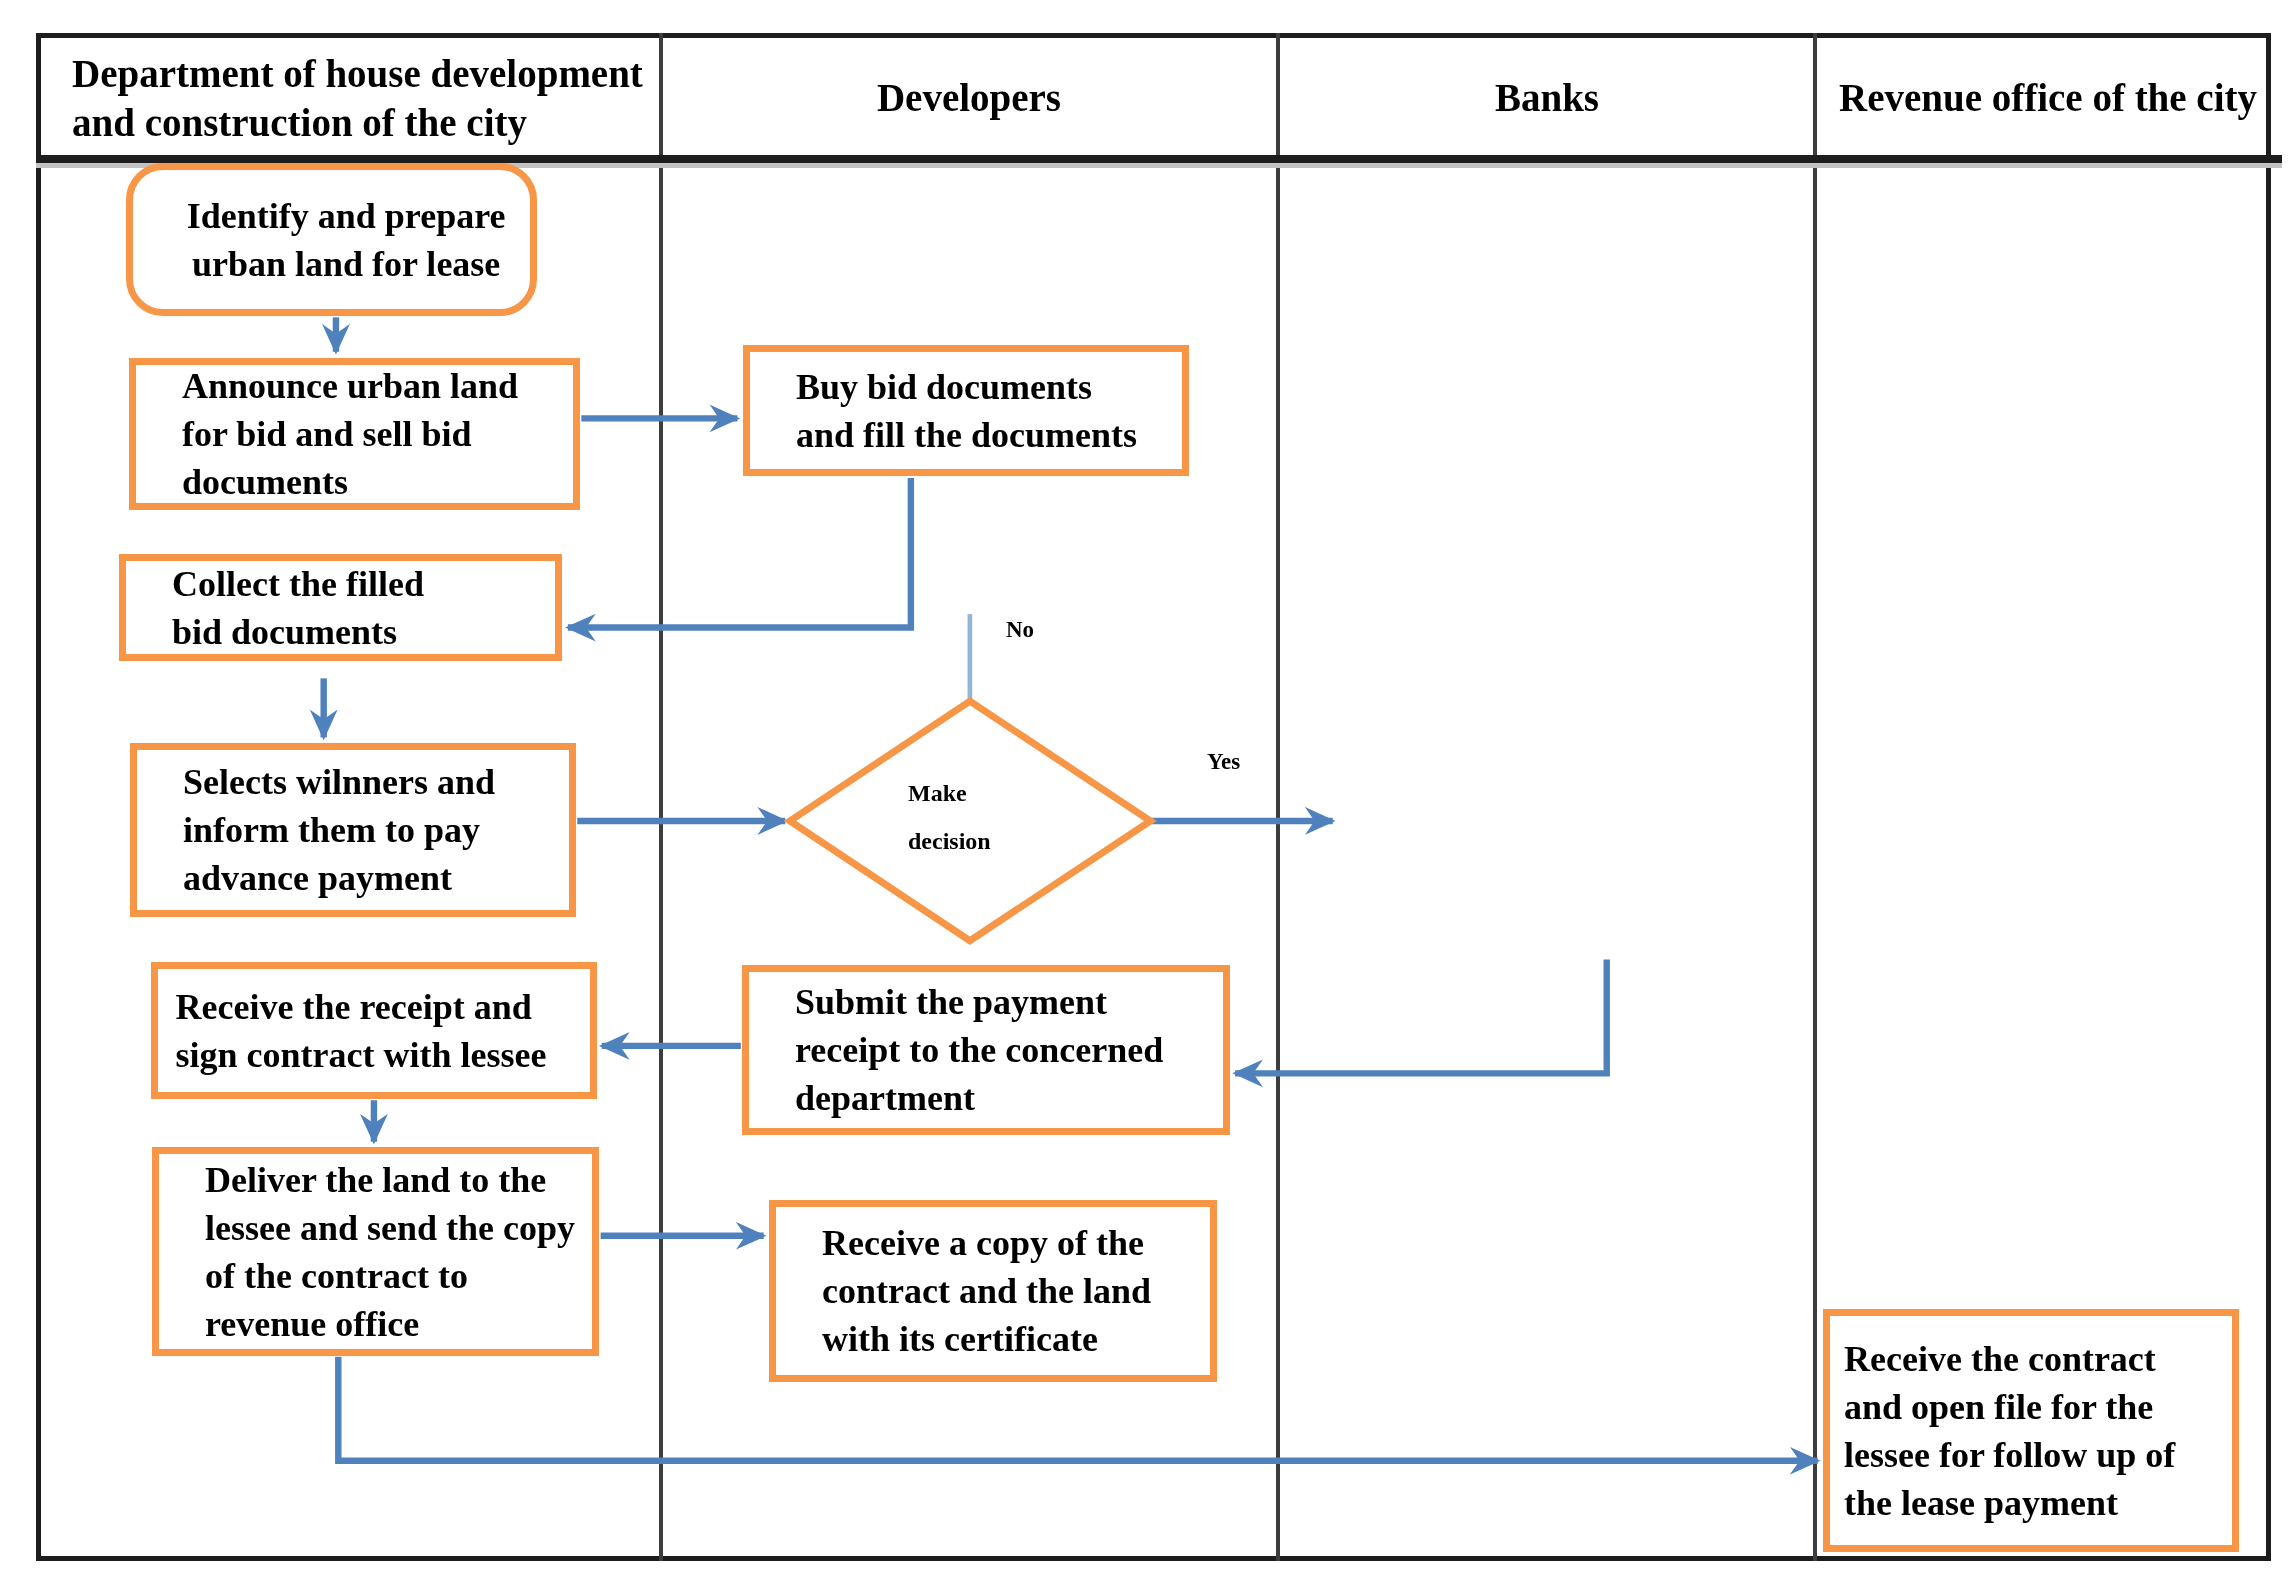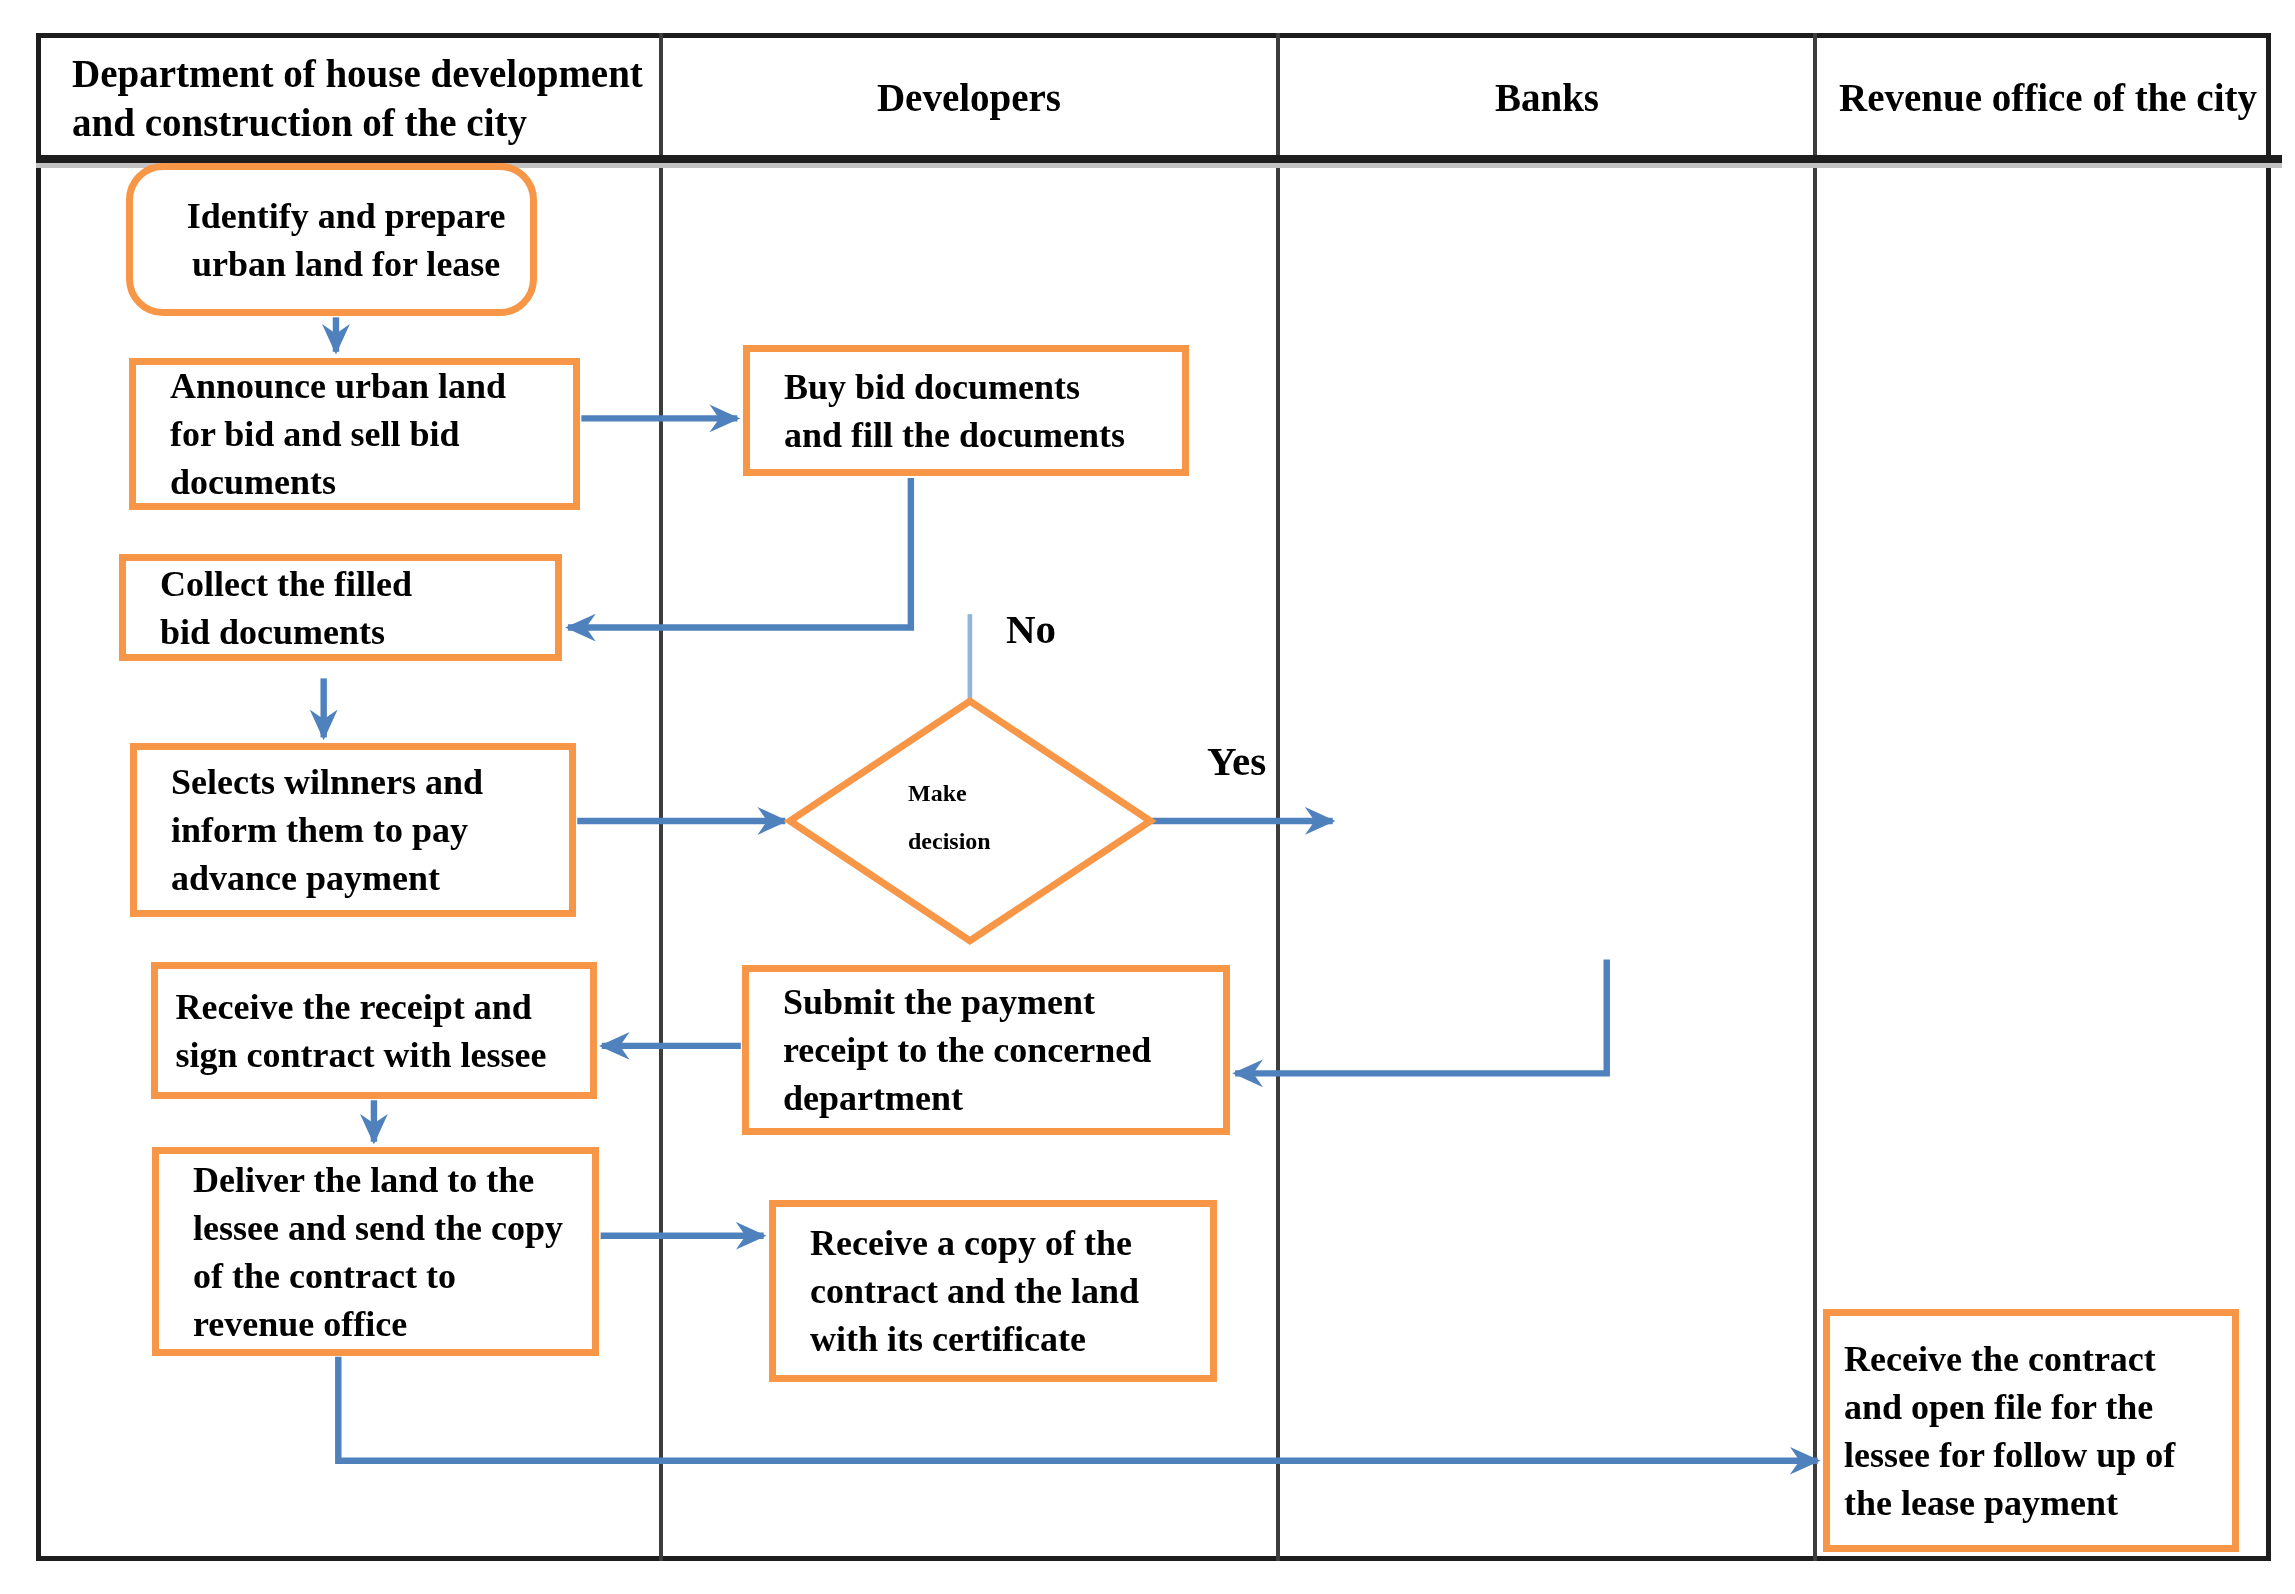--- a/index.html
+++ b/index.html
@@ -48,33 +48,33 @@
     z-index:4;
   }
   .lane-header.left-align{justify-content:flex-start;text-align:left;padding-left:30px;box-sizing:border-box;}
   
   .node{
     position:absolute;
     background:#fff;
     border:7px solid var(--box-border);
     box-sizing:border-box;
     display:flex;flex-direction:column;justify-content:center;
-    padding-left:34px;padding-right:11.7px;
+    padding-left:46px;padding-right:11.7px;
     font-size:36px;line-height:48px;
     white-space:pre-line;
     z-index:2;
   }
   .node.rounded{border-radius:37px;padding-left:41px;text-align:center;}
   .diamond-text{
     position:absolute;left:908px;top:769px;
     font-size:24px;line-height:48px;white-space:pre-line;
     z-index:4;
   }
   .edge-label{
-    position:absolute;font-size:41px;line-height:41px;z-index:4;
+    position:absolute;font-size:23px;line-height:41px;z-index:4;
   }
   #label-no{left:1006px;top:609px;}
   #label-yes{left:1179px;top:741px;margin-left:28px;}
   
   #overlay{position:absolute;left:0;top:0;z-index:3;}
   .connector{stroke:var(--connector);stroke-width:11;fill:none;}
   .connector.thin{stroke:var(--connector-light);stroke-width:8;}
   .diamond-shape{fill:#ffffff;stroke:var(--box-border);stroke-width:12;}
   .arrowhead{fill:var(--connector);}
 </style>

